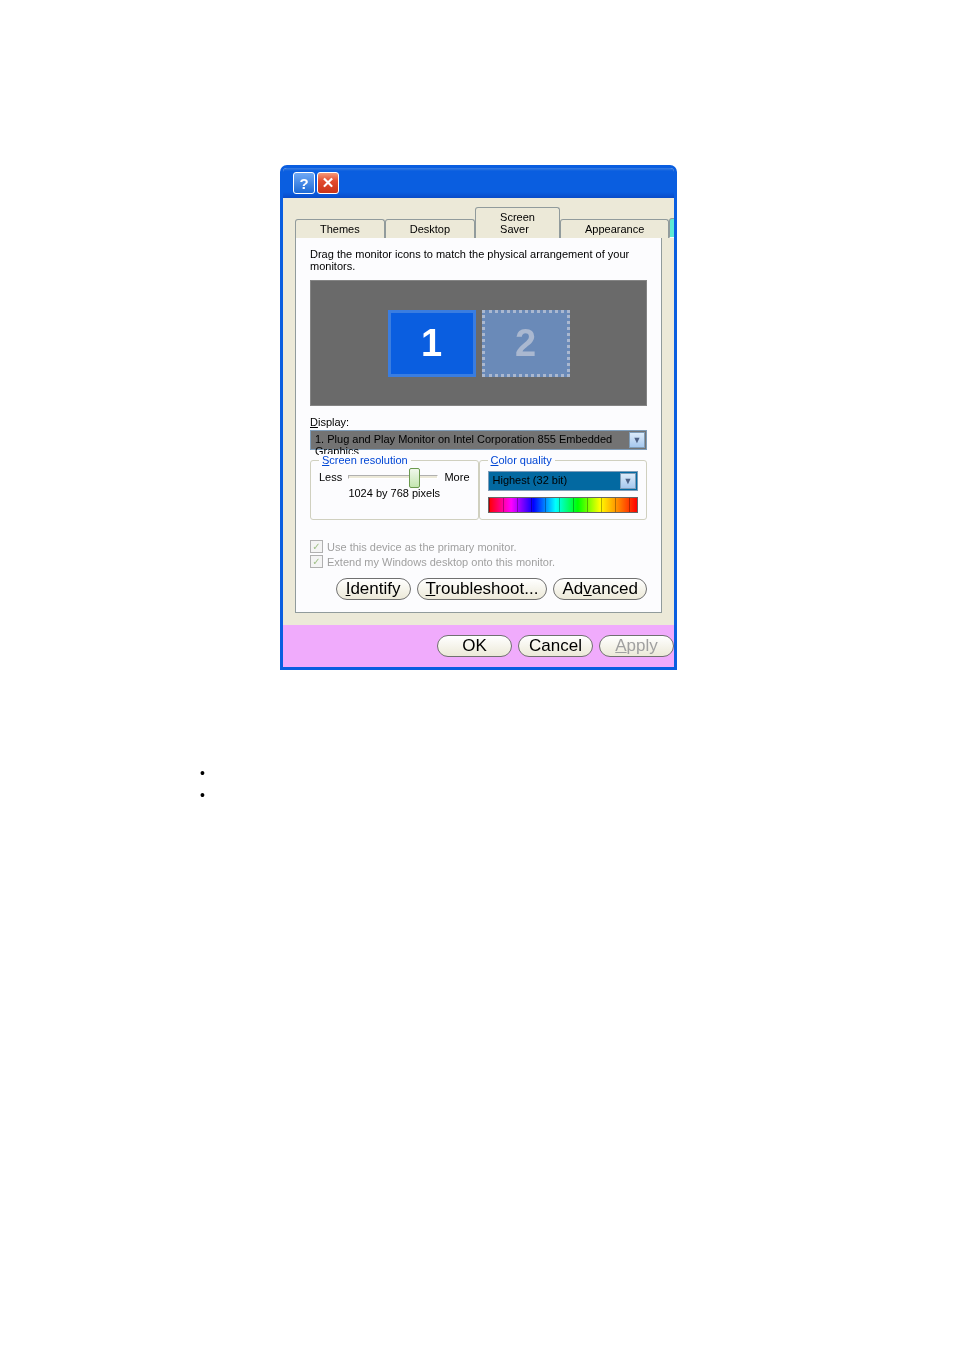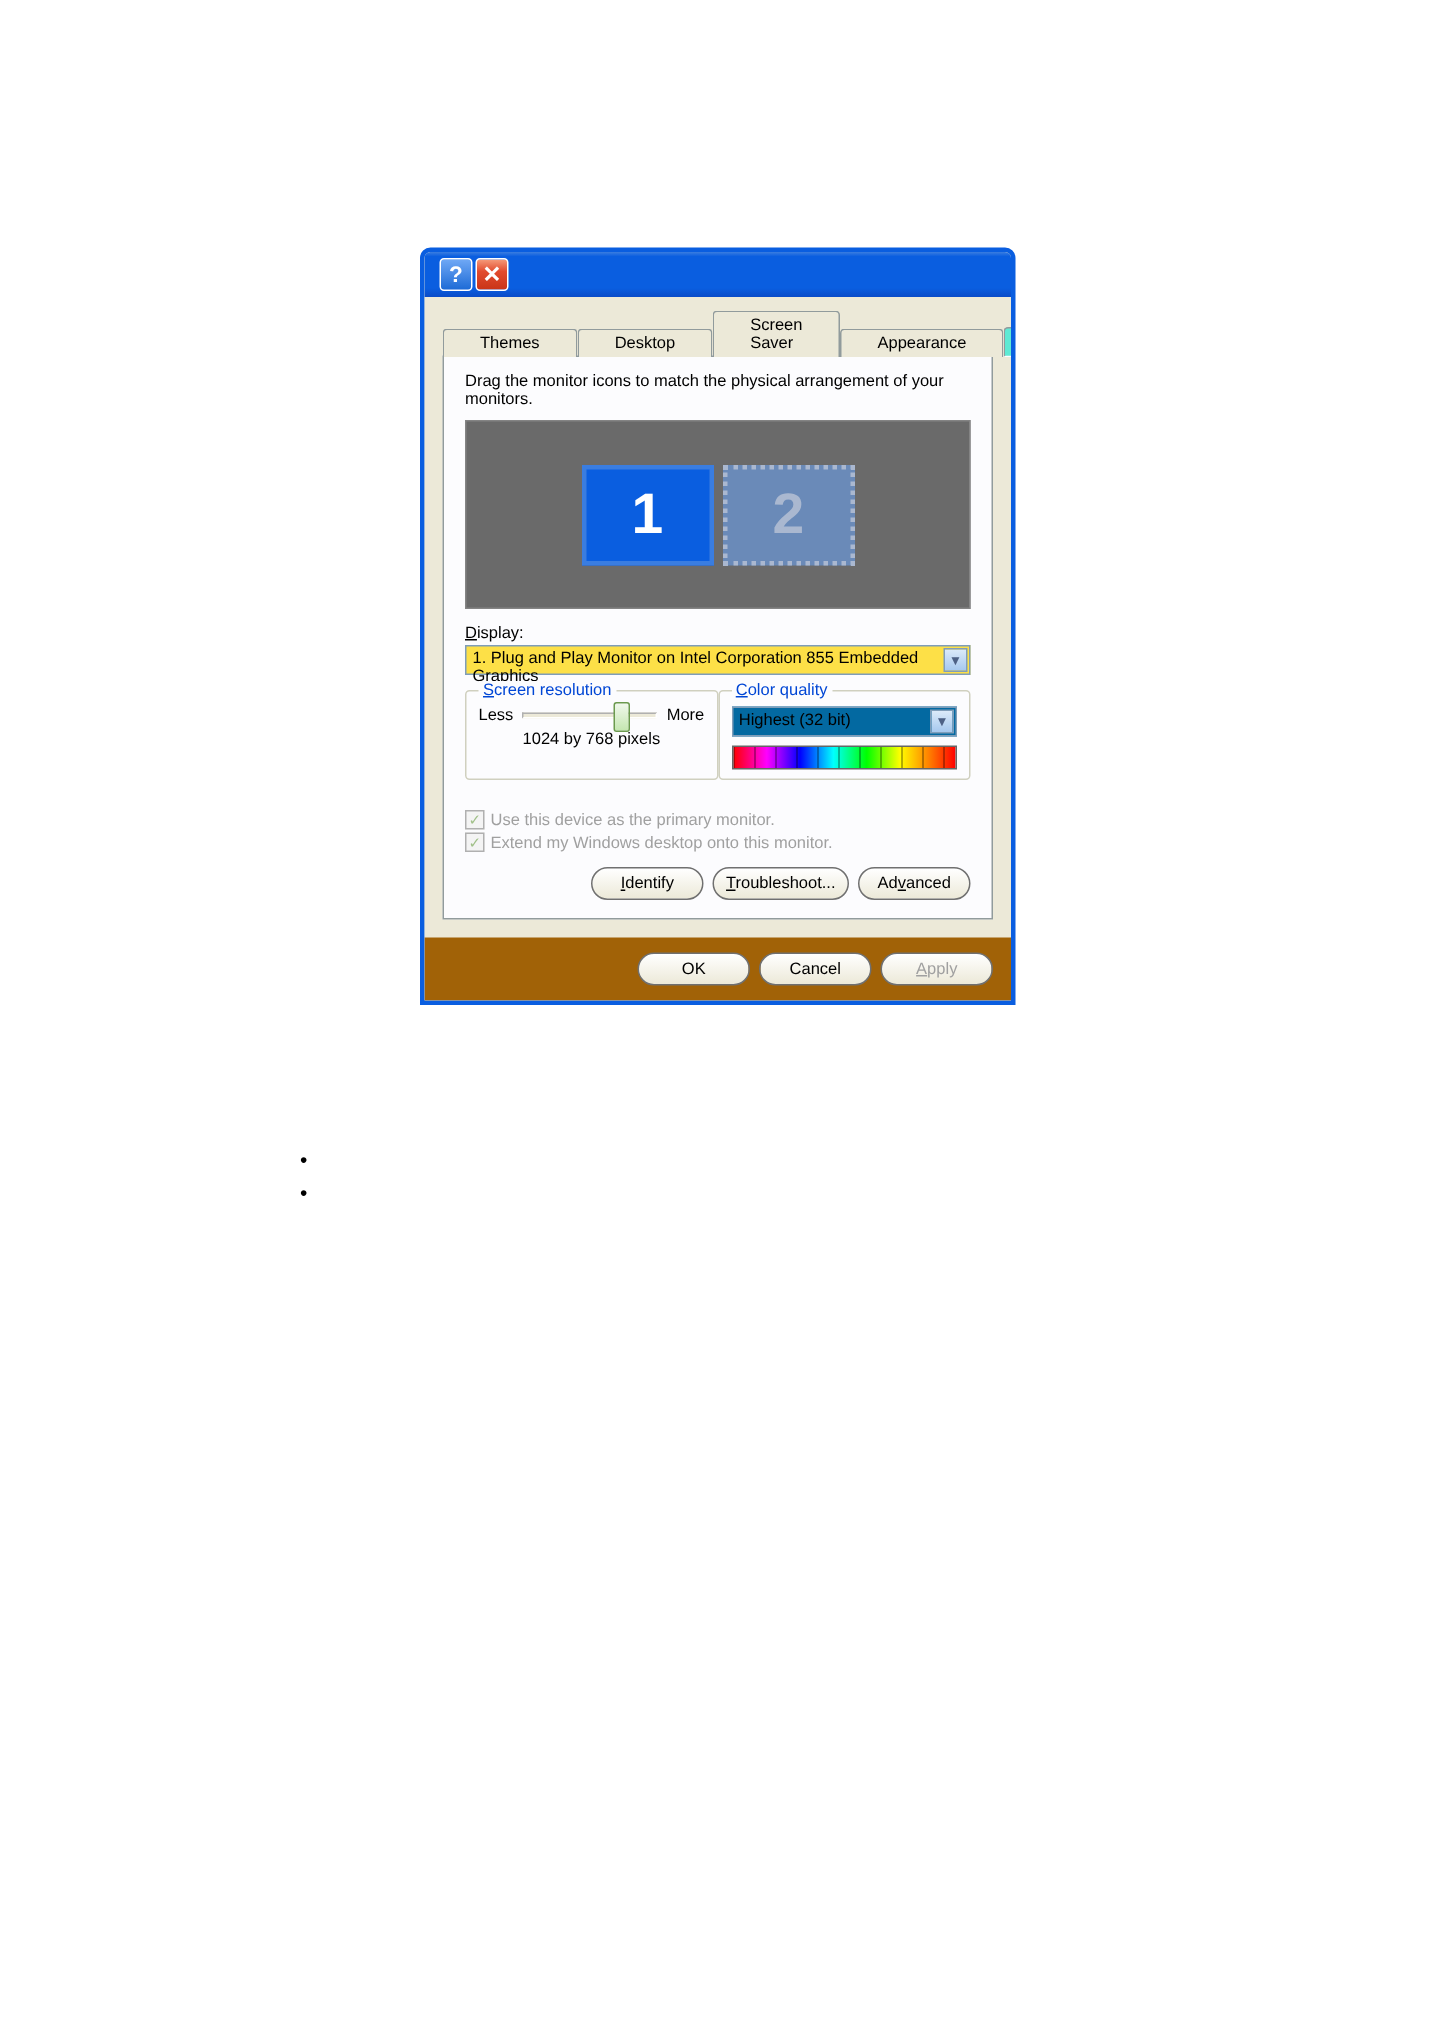--- a/index.html
+++ b/index.html
@@ -128,21 +128,21 @@
   color: #aab8d0;
 }
 .display-label {
   font-size: 11px;
   margin-bottom: 2px;
 }
 .display-label .u { text-decoration: underline; }
 .display-select {
   width: 100%;
   border: 1px solid #7f9db9;
-  background: #fde047;
+  background: #737373;
   font-size: 11px;
   padding: 2px 12px 2px 4px;
   height: 20px;
   position: relative;
   margin-bottom: 10px;
   cursor: pointer;
 }
 .select-arrow {
   position: absolute;
   right: 1px;
@@ -257,32 +257,32 @@
   justify-content: flex-end;
   gap: 6px;
   margin-top: 10px;
 }
 .btn {
   min-width: 75px;
   height: 22px;
   border: 1px solid #707070;
   border-radius: 11px;
   background: linear-gradient(to bottom, #fff, #ece9d8);
-  font-size: 11px;
+  font-size: 17px;
   padding: 0 8px;
   cursor: pointer;
 }
 .btn.disabled { color: #a0a0a0; cursor: default; }
 .btn .u { text-decoration: underline; }
 .bottom-btns {
   display: flex;
   justify-content: flex-end;
   gap: 6px;
-  padding: 10px 12px 10px 12px;
-  background: #a16207;
+  padding: 10px 0 10px 12px;
+  background: #f0abfc;
 }
 .bullets {
   position: absolute;
   left: 200px;
   top: 762px;
   font-size: 14px;
 }
 .bullets div { line-height: 22px; }
 </style>
 </head>

